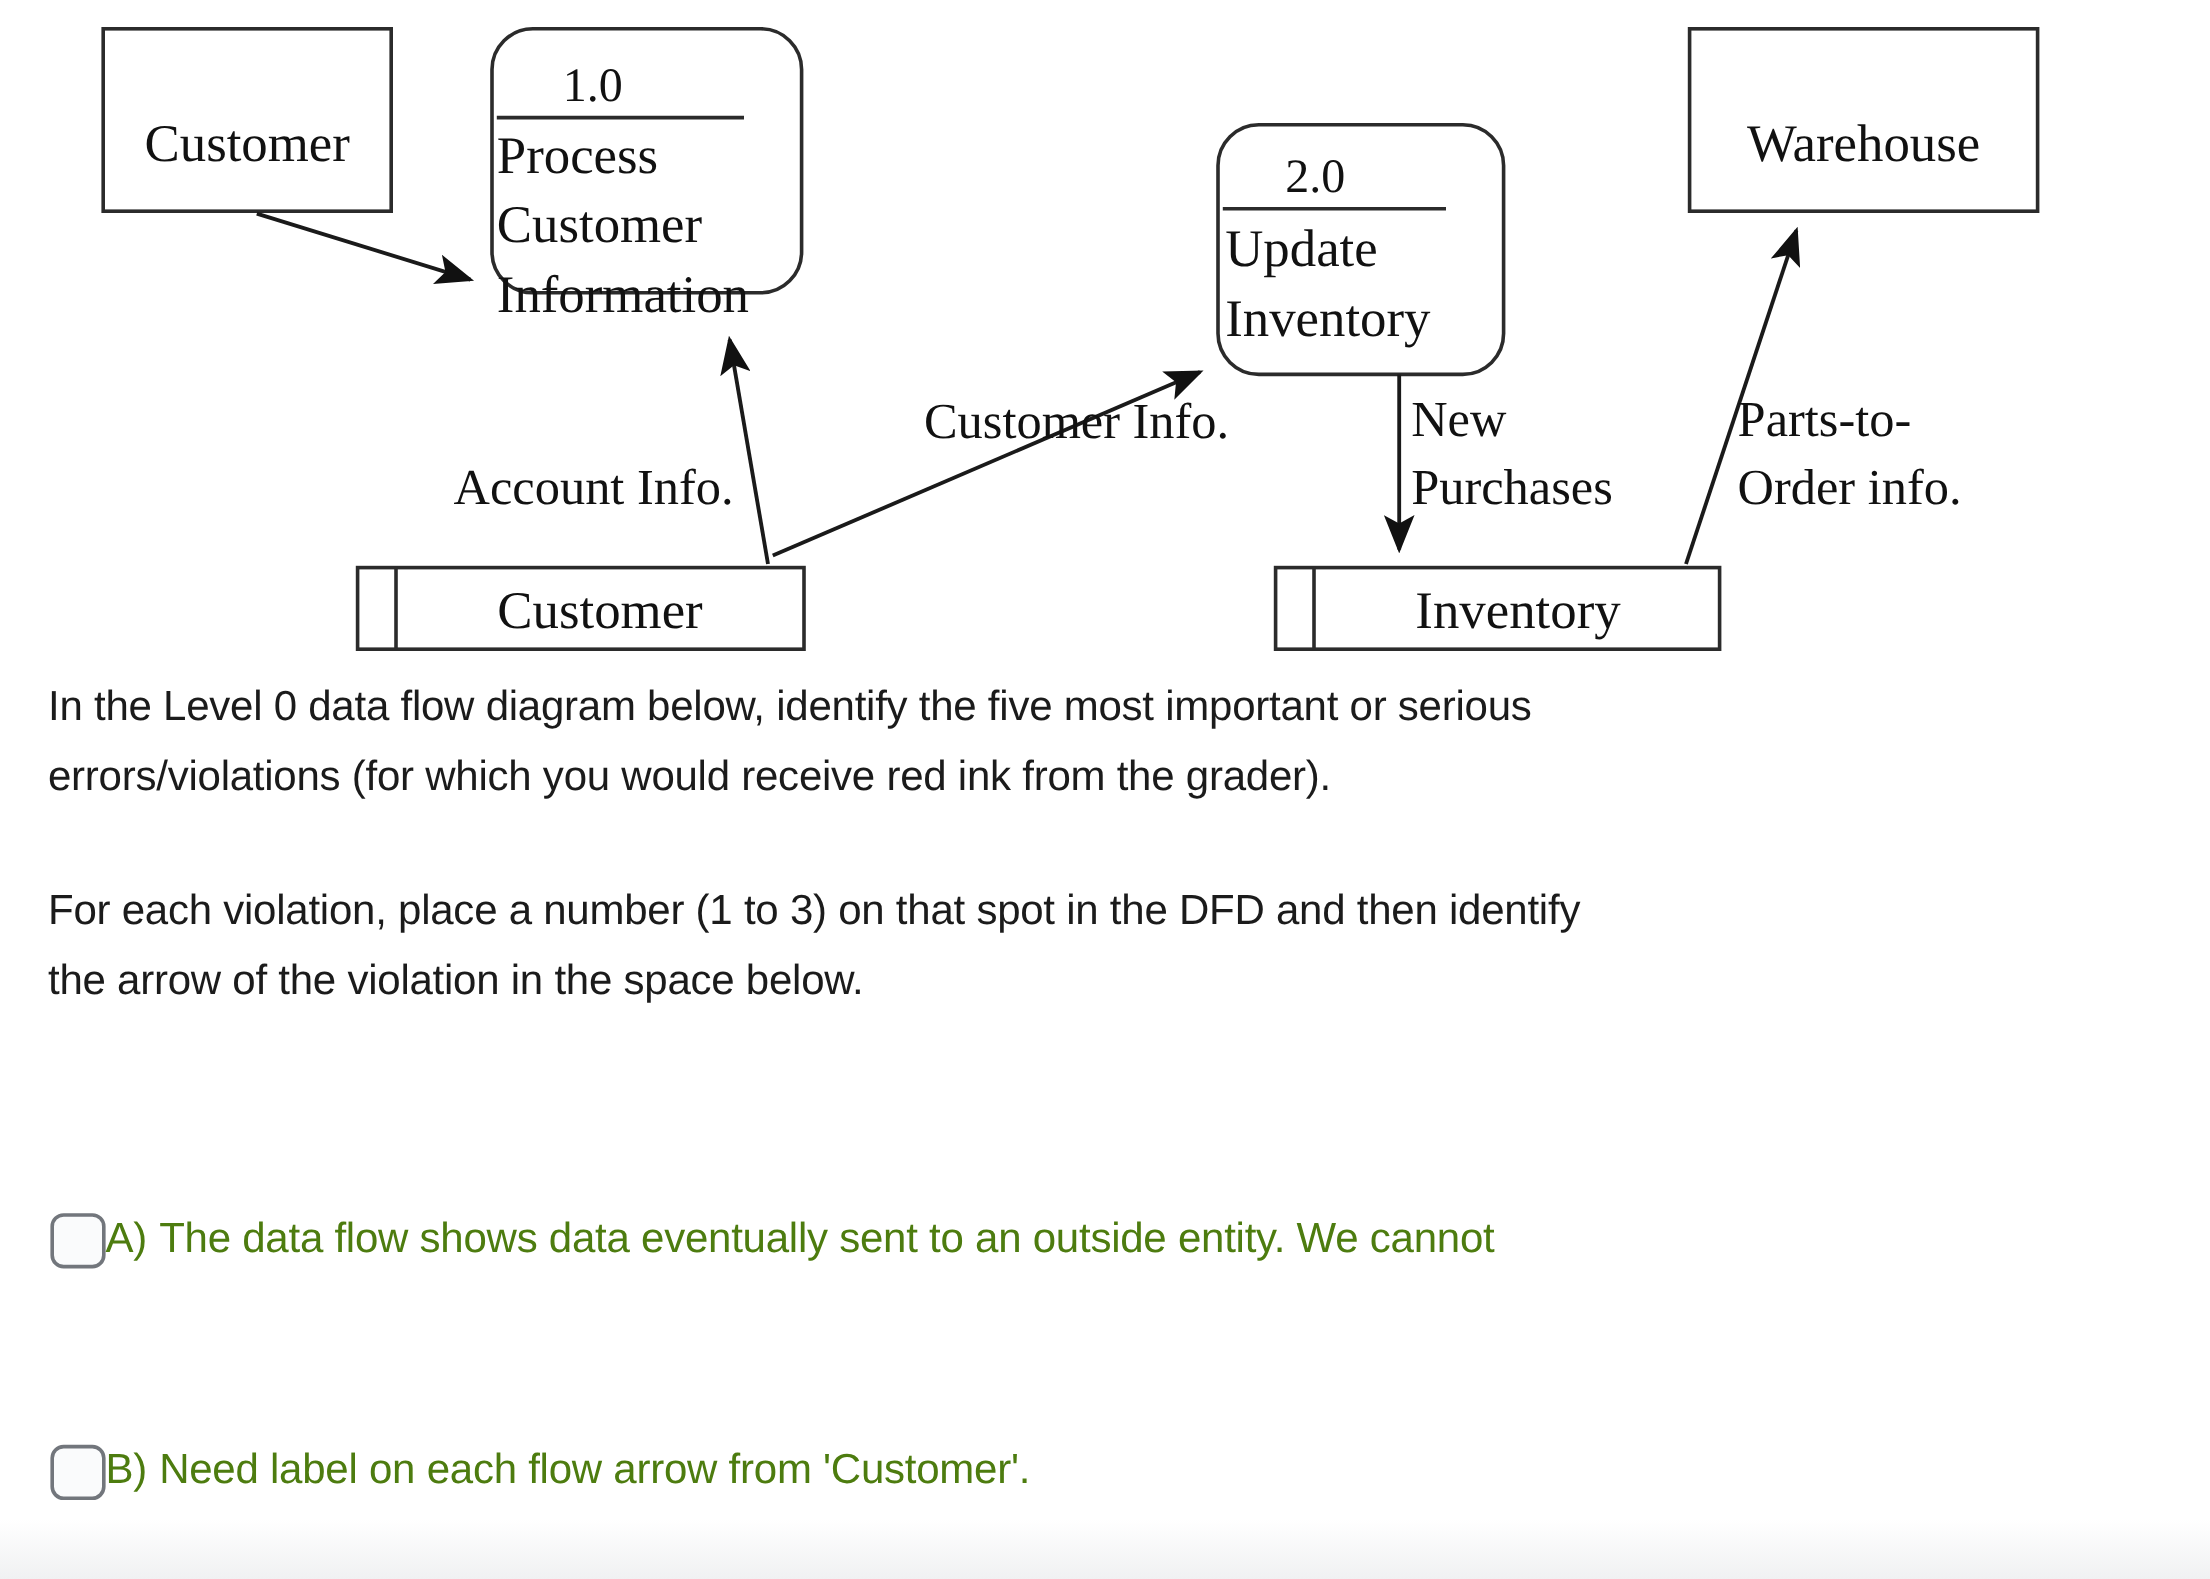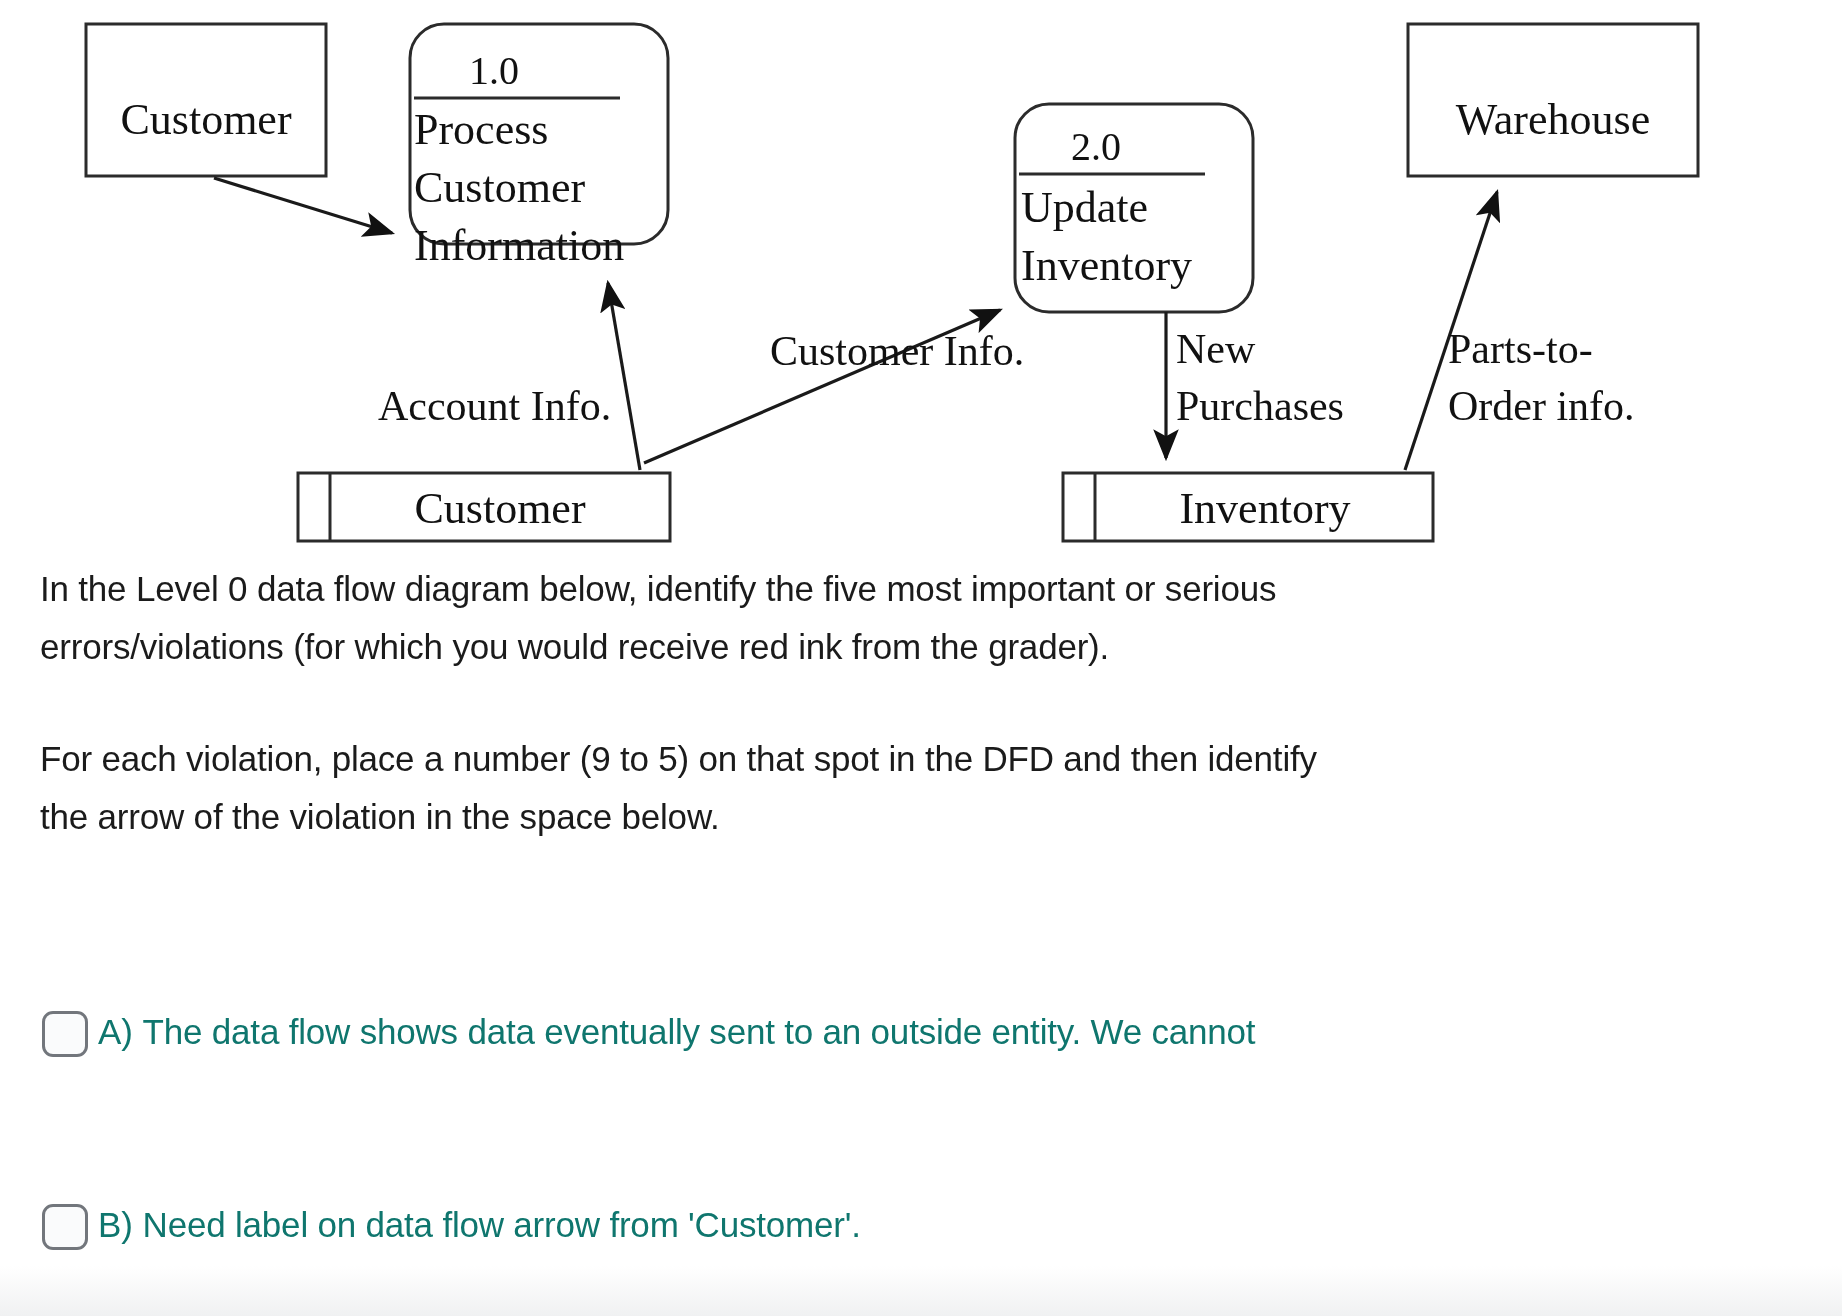--- a/index.html
+++ b/index.html
@@ -105,25 +105,25 @@
     width: 46px;
     height: 46px;
     min-width: 46px;
     border: 3px solid #72767c;
     border-radius: 11px;
     background: #fafbfc;
     margin-top: 6px;
     box-sizing: border-box;
   }
   .option-body {
-    margin-left: 10px;
+    margin-left: 0;
     font-family: "Liberation Sans", sans-serif;
     font-size: 35px;
     line-height: 54px;
-    color: #0f766e;
+    color: #4d7c0f;
     letter-spacing: -0.2px;
   }
   .option-letter {
     display: inline-block;
     margin-right: 10px;
   }
   .option-cont {
     display: block;
     padding-left: 54px;
   }
@@ -216,36 +216,36 @@
     </g>
   </svg>
 </div>
 
 <div id="prose">
   <p class="para" id="para-intro">
     <span>In the Level 0 data flow diagram below, identify the five most important or serious</span><br>
     <span>errors/violations (for which you would receive red ink from the grader).</span>
   </p>
   <p class="para" id="para-instruction">
-    <span>For each violation, place a number (9 to 5) on that spot in the DFD and then identify</span><br>
+    <span>For each violation, place a number (1 to 3) on that spot in the DFD and then identify</span><br>
     <span>the arrow of the violation in the space below.</span>
   </p>
 </div>
 
 <div id="options">
 
   <div class="option-row" id="option-a">
     <div class="checkbox"></div>
     <div class="option-body">
       <span class="option-letter">A)</span><span>The data flow shows data eventually sent to an outside entity.  We cannot</span>
     </div>
   </div>
 
   <div class="option-row" id="option-b">
     <div class="checkbox"></div>
     <div class="option-body">
-      <span class="option-letter">B)</span><span>Need label on data flow arrow from 'Customer'.</span>
+      <span class="option-letter">B)</span><span>Need label on each flow arrow from 'Customer'.</span>
     </div>
   </div>
 
 </div>
 
 <div id="bottom-fade"></div>
 
 </body></html>

